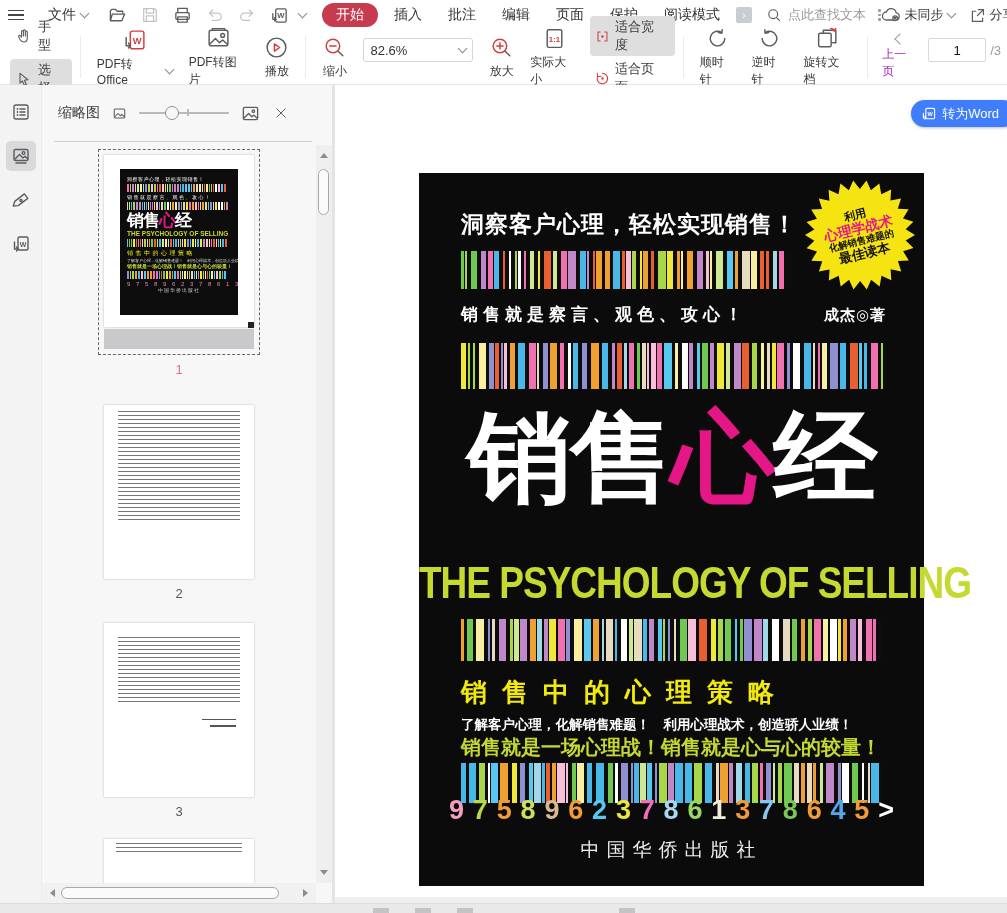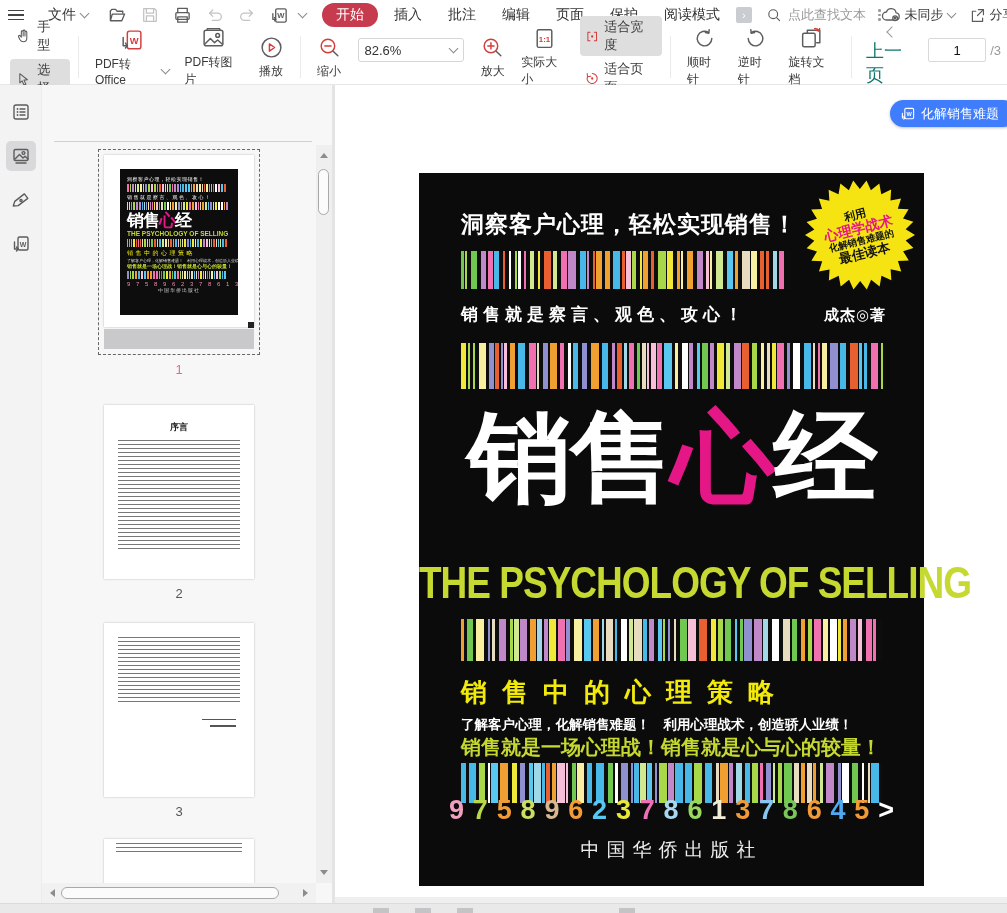--- a/index.html
+++ b/index.html
@@ -43,21 +43,21 @@
   .mode-item.selected { background:#dededf; }
   .tool { display:flex; flex-direction:column; align-items:center; gap:3px; padding:2px 8px; font-size:12px; color:#3a3a3a; }
   .tool .lbl { display:flex; align-items:center; gap:2px; }
   .zoom-combo { display:flex; align-items:center; border:1px solid #d6d6d6; border-radius:3px;
                 height:24px; width:110px; padding:0 6px; margin:0 8px; align-self:flex-start; margin-top:8px; background:#fff; }
   .zoom-combo input { border:none; outline:none; width:80px; font-size:13px; color:#333; font-family:inherit; background:transparent; }
   .fits { display:flex; flex-direction:column; gap:2px; margin-left:4px; }
   .fit-item { display:flex; align-items:center; gap:5px; font-size:13px; color:#3a3a3a; padding:2px 8px 2px 5px; border-radius:4px; }
   .fit-item.selected { background:#dededf; }
   .pagenav { display:flex; flex-direction:column; align-items:center; gap:3px; margin-left:6px; }
-  .pagenav .lbl { font-size:18px; color:#0f766e; }
+  .pagenav .lbl { font-size:12px; color:#a21caf; }
   .pg-chev { width:8px; height:8px; border-left:1.6px solid #9a9a9a; border-bottom:1.6px solid #9a9a9a; transform:rotate(45deg); }
   .page-field { display:flex; align-items:center; margin-left:10px; margin-top:-14px; }
   .page-field input { width:58px; height:24px; border:1px solid #d9d9d9; border-radius:2px; text-align:center;
                       font-size:13px; font-family:inherit; color:#111; }
   .page-total { color:#9a9a9a; font-size:13px; margin-left:4px; }
 
   
   .workspace { position:absolute; left:0; top:85px; width:100%; height:818px; display:flex; }
   .iconstrip { width:42px; background:#f3f3f4; border-right:1px solid #ececec; display:flex;
                flex-direction:column; align-items:center; padding-top:12px; gap:14px; }
@@ -421,20 +421,40 @@
         <svg class="ic" width="20" height="20" viewBox="0 0 20 20">
             <rect x="7" y="3" width="10" height="13" rx="1.5"></rect>
             <text x="12" y="12.5" font-size="7" stroke="none" fill="#5c5c5c" text-anchor="middle" font-weight="bold">W</text>
             <path d="M3.5 8v7h3.5"></path>
             <path d="M5.5 13l1.5 2-1.5 2"></path>
           </svg>
       </span>
     </div>
 
     <div class="sidebar">
+      <div class="sb-head">
+        <span class="sb-title">缩略图</span>
+        <svg class="ic" width="15" height="15" viewBox="0 0 20 20">
+            <rect x="3" y="4" width="14" height="12" rx="1.5"></rect>
+            <path d="M4 14l4-4 3 3 2-1.8 3 2.8"></path>
+          </svg>
+        <span class="slider">
+          <span class="track"></span>
+            <span class="tick"></span>
+            <span class="knob"></span>
+        </span>
+        <svg class="ic" width="19" height="19" viewBox="0 0 20 20">
+            <rect x="2.5" y="3.5" width="15" height="13" rx="1.5"></rect>
+            <circle cx="13" cy="7.5" r="1.3"></circle>
+            <path d="M3.5 14.5l4.5-4.5 3.5 3.5 2-1.8 3 2.8"></path>
+          </svg>
+        <svg class="ic" width="14" height="14" viewBox="0 0 20 20" style="margin-left:2px">
+            <path d="M4 4l12 12M16 4L4 16"></path>
+          </svg>
+      </div>
       <div class="sb-head-div"></div>
 
       <div class="thumbs">
 
         <div class="thumb-sel">
           <div class="thumb-page" style="height:172px">
             <div class="mini-cover">
               <div class="m-tag">洞察客户心理，轻松实现销售！</div>
               <div class="barcode mini" style="width:104px"><i style="width: 2px; margin-right: 1px; background: rgb(240, 112, 176);"></i><i style="width: 1px; margin-right: 1px; background: rgb(168, 216, 74);"></i><i style="width: 2px; margin-right: 1px; background: rgb(192, 136, 200);"></i><i style="width: 1px; margin-right: 1px; background: rgb(248, 192, 216);"></i><i style="width: 2px; margin-right: 1px; background: rgb(208, 232, 144);"></i><i style="width: 2px; margin-right: 1px; background: rgb(248, 240, 160);"></i><i style="width: 1px; margin-right: 1px; background: rgb(160, 216, 232);"></i><i style="width: 2px; margin-right: 1px; background: rgb(144, 144, 208);"></i><i style="width: 2px; margin-right: 1px; background: rgb(168, 216, 74);"></i><i style="width: 2px; margin-right: 1px; background: rgb(248, 192, 216);"></i><i style="width: 2px; margin-right: 1px; background: rgb(168, 216, 74);"></i><i style="width: 1px; margin-right: 1px; background: rgb(240, 112, 176);"></i><i style="width: 2px; margin-right: 1px; background: rgb(232, 96, 48);"></i><i style="width: 2px; margin-right: 1px; background: rgb(248, 192, 216);"></i><i style="width: 1px; margin-right: 1px; background: rgb(240, 232, 56);"></i><i style="width: 1px; margin-right: 1px; background: rgb(232, 220, 192);"></i><i style="width: 2px; margin-right: 1px; background: rgb(112, 200, 80);"></i><i style="width: 1px; margin-right: 1px; background: rgb(240, 112, 176);"></i><i style="width: 2px; margin-right: 1px; background: rgb(192, 136, 200);"></i><i style="width: 2px; margin-right: 1px; background: rgb(192, 136, 200);"></i><i style="width: 1px; margin-right: 1px; background: rgb(88, 200, 240);"></i><i style="width: 2px; margin-right: 1px; background: rgb(72, 184, 232);"></i><i style="width: 2px; margin-right: 1px; background: rgb(88, 200, 240);"></i><i style="width: 2px; margin-right: 1px; background: rgb(88, 200, 240);"></i><i style="width: 1px; margin-right: 1px; background: rgb(88, 200, 240);"></i><i style="width: 2px; margin-right: 1px; background: rgb(240, 160, 48);"></i><i style="width: 2px; margin-right: 1px; background: rgb(232, 220, 192);"></i><i style="width: 2px; margin-right: 1px; background: rgb(248, 240, 160);"></i><i style="width: 1px; margin-right: 1px; background: rgb(232, 220, 192);"></i><i style="width: 1px; margin-right: 1px; background: rgb(232, 96, 48);"></i><i style="width: 2px; margin-right: 1px; background: rgb(248, 240, 160);"></i><i style="width: 1px; margin-right: 1px; background: rgb(112, 200, 80);"></i><i style="width: 1px; margin-right: 1px; background: rgb(168, 216, 74);"></i><i style="width: 1px; margin-right: 1px; background: rgb(232, 96, 48);"></i><i style="width: 2px; margin-right: 1px; background: rgb(255, 255, 255);"></i><i style="width: 2px; margin-right: 1px; background: rgb(248, 192, 216);"></i><i style="width: 2px; margin-right: 1px; background: rgb(88, 200, 240);"></i><i style="width: 2px; margin-right: 1px; background: rgb(232, 96, 48);"></i></div>
               <div class="m-tag" style="letter-spacing:1.5px">销售就是察言、观色、攻心！</div>
@@ -449,21 +469,20 @@
               <div class="m-digits">9 7 5 8 9 6 2 3 7 8 6 1 3 7 8 6 4 5</div>
               <div class="m-pub">中国华侨出版社</div>
             </div>
           </div>
           <div class="thumb-graybar"></div>
           <span class="sel-handle"></span>
         </div>
         <div class="pg-label current">1</div>
 
         <div class="thumb-page" style="height:190px; margin-top:14px">
-          <div class="t2-head">序言</div>
           <div class="fake-lines" style="margin:6px 14px 0; height:112px"></div>
         </div>
         <div class="pg-label">2</div>
 
         <div class="thumb-page" style="height:190px; margin-top:8px">
           <div class="fake-lines" style="margin:14px 14px 0; height:66px"></div>
           <div class="signoff">
               <i></i>
               <i></i>
             </div>
@@ -542,21 +561,21 @@
           <div class="c-pub">中国华侨出版社</div>
         </div>
       </div>
       <div class="convert-btn">
         <svg class="ic" width="16" height="16" viewBox="0 0 20 20" style="stroke:#fff">
             <rect x="6" y="3" width="11" height="13" rx="1.5"></rect>
             <text x="11.5" y="12.5" font-size="7" stroke="none" fill="#fff" text-anchor="middle" font-weight="bold">W</text>
             <path d="M3 9v6h3"></path>
             <path d="M4.8 13l1.2 2-1.2 1.6"></path>
           </svg>
-        <span>化解销售难题</span>
+        <span>转为Word</span>
       </div>
     </div>
   </div>
 
   <div class="statusbar">
     <i></i>
     <i></i>
     <i style="margin-right:120px"></i>
     <i></i>
   </div>

